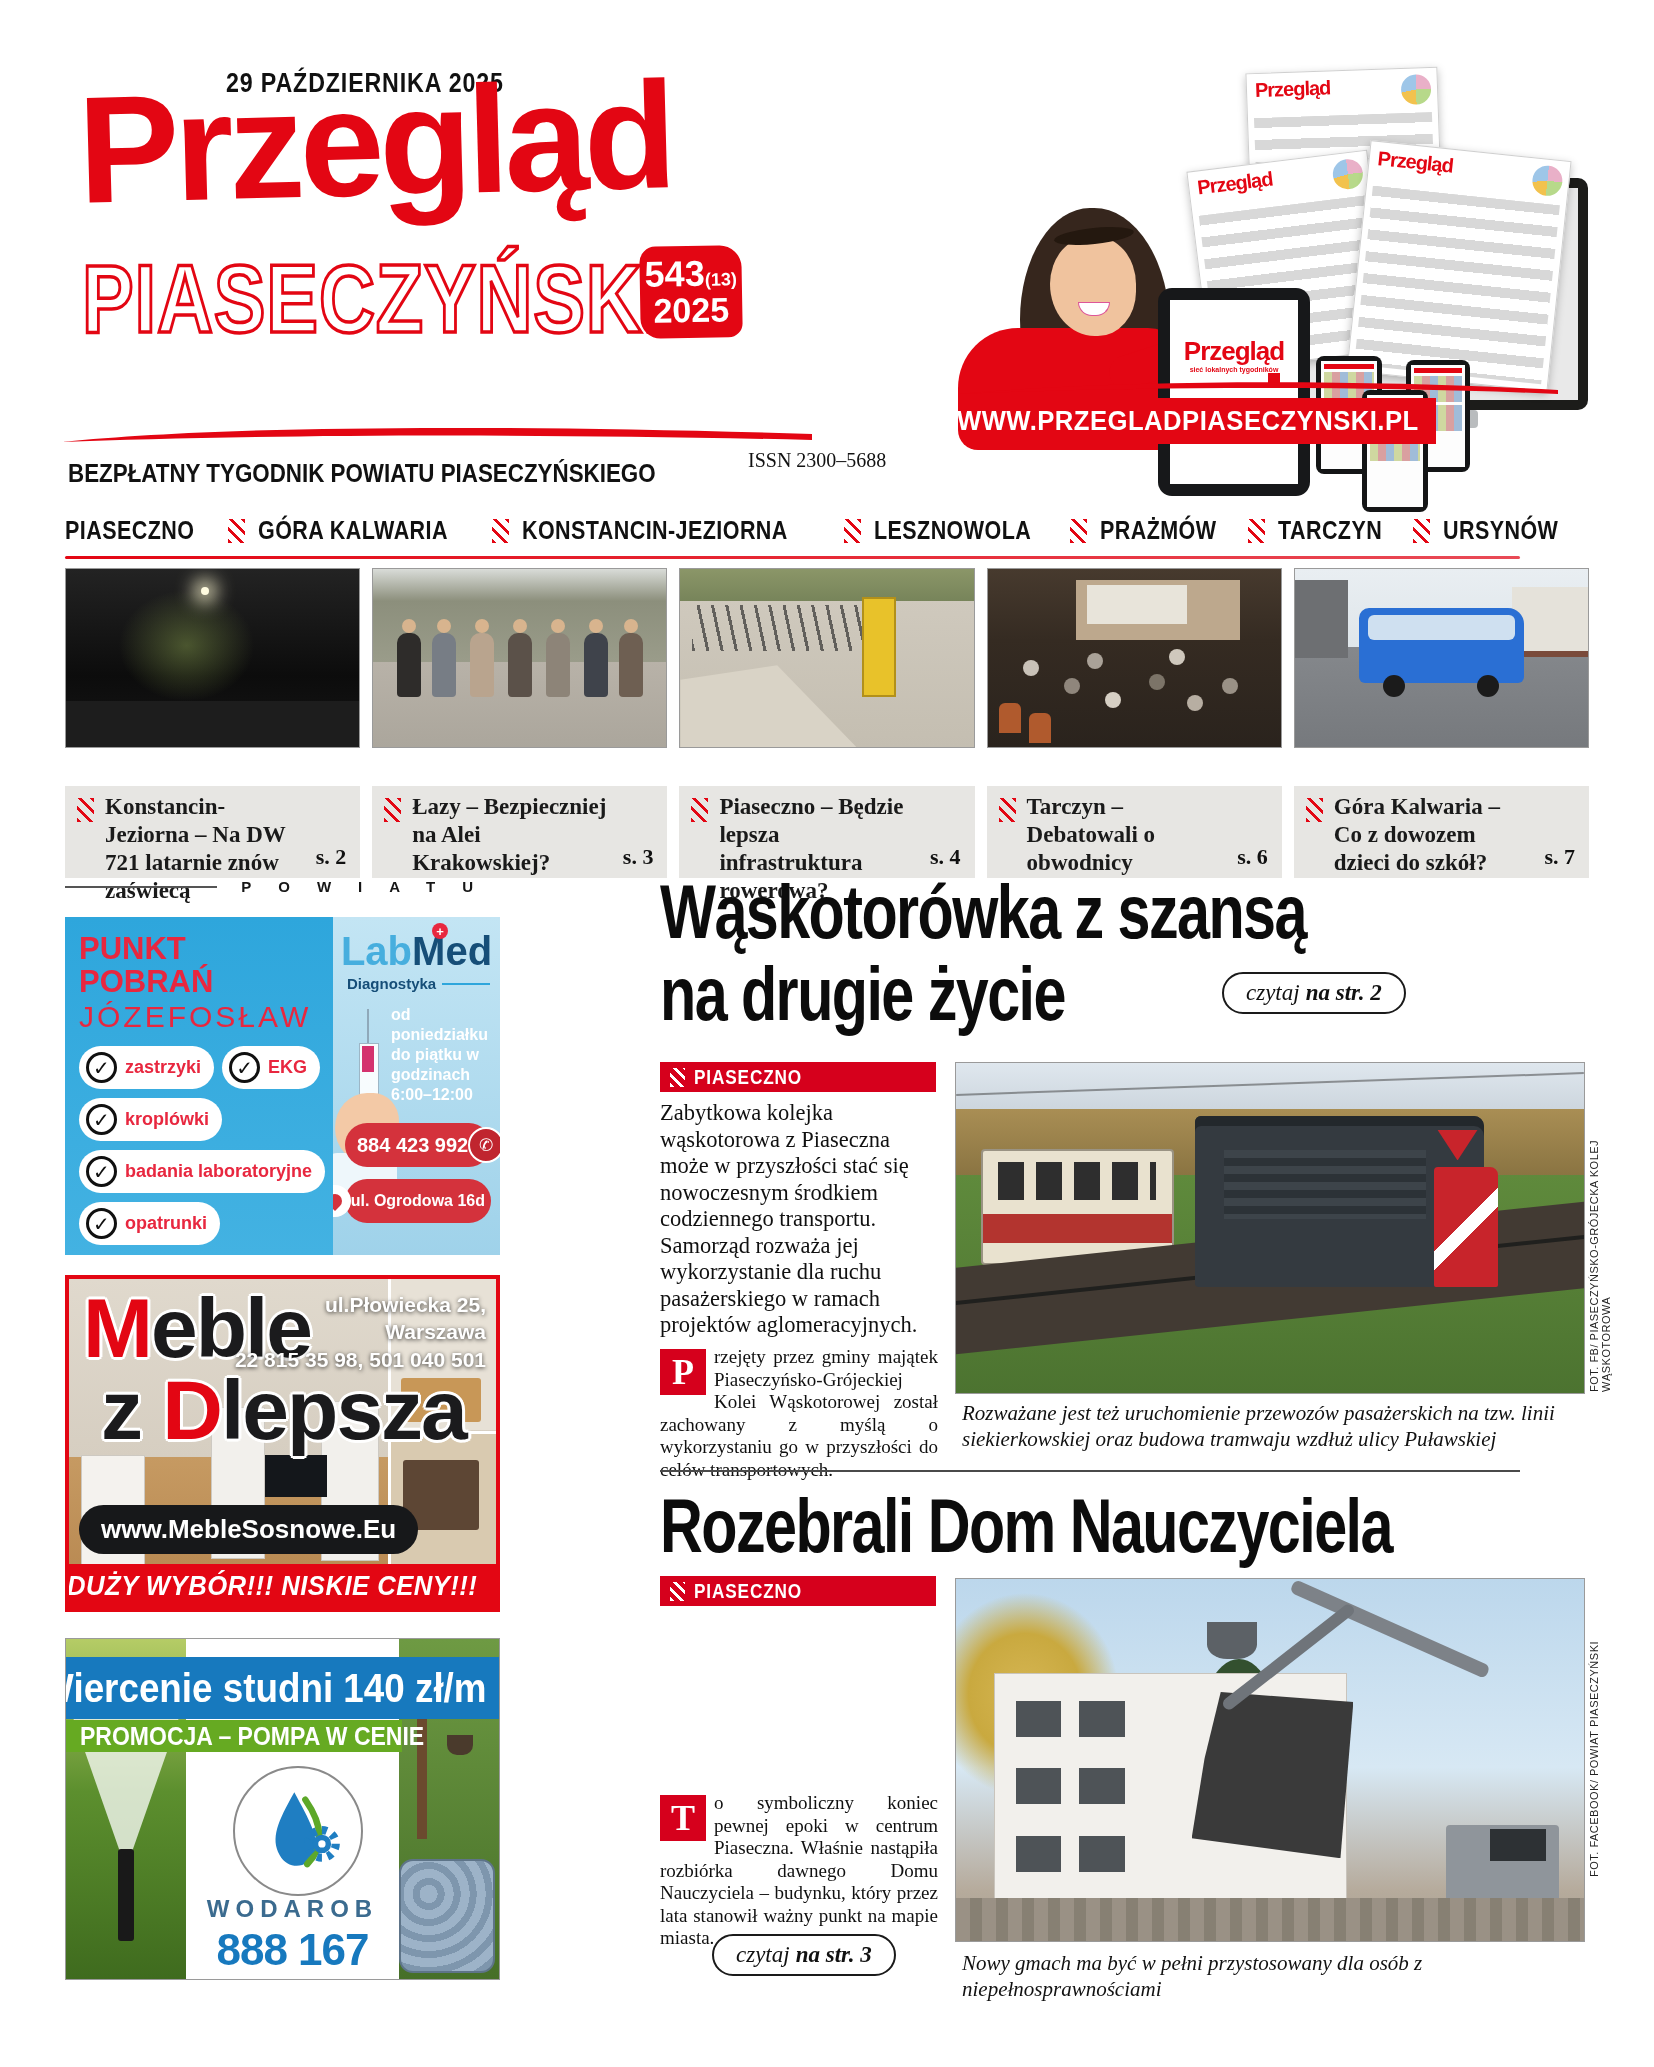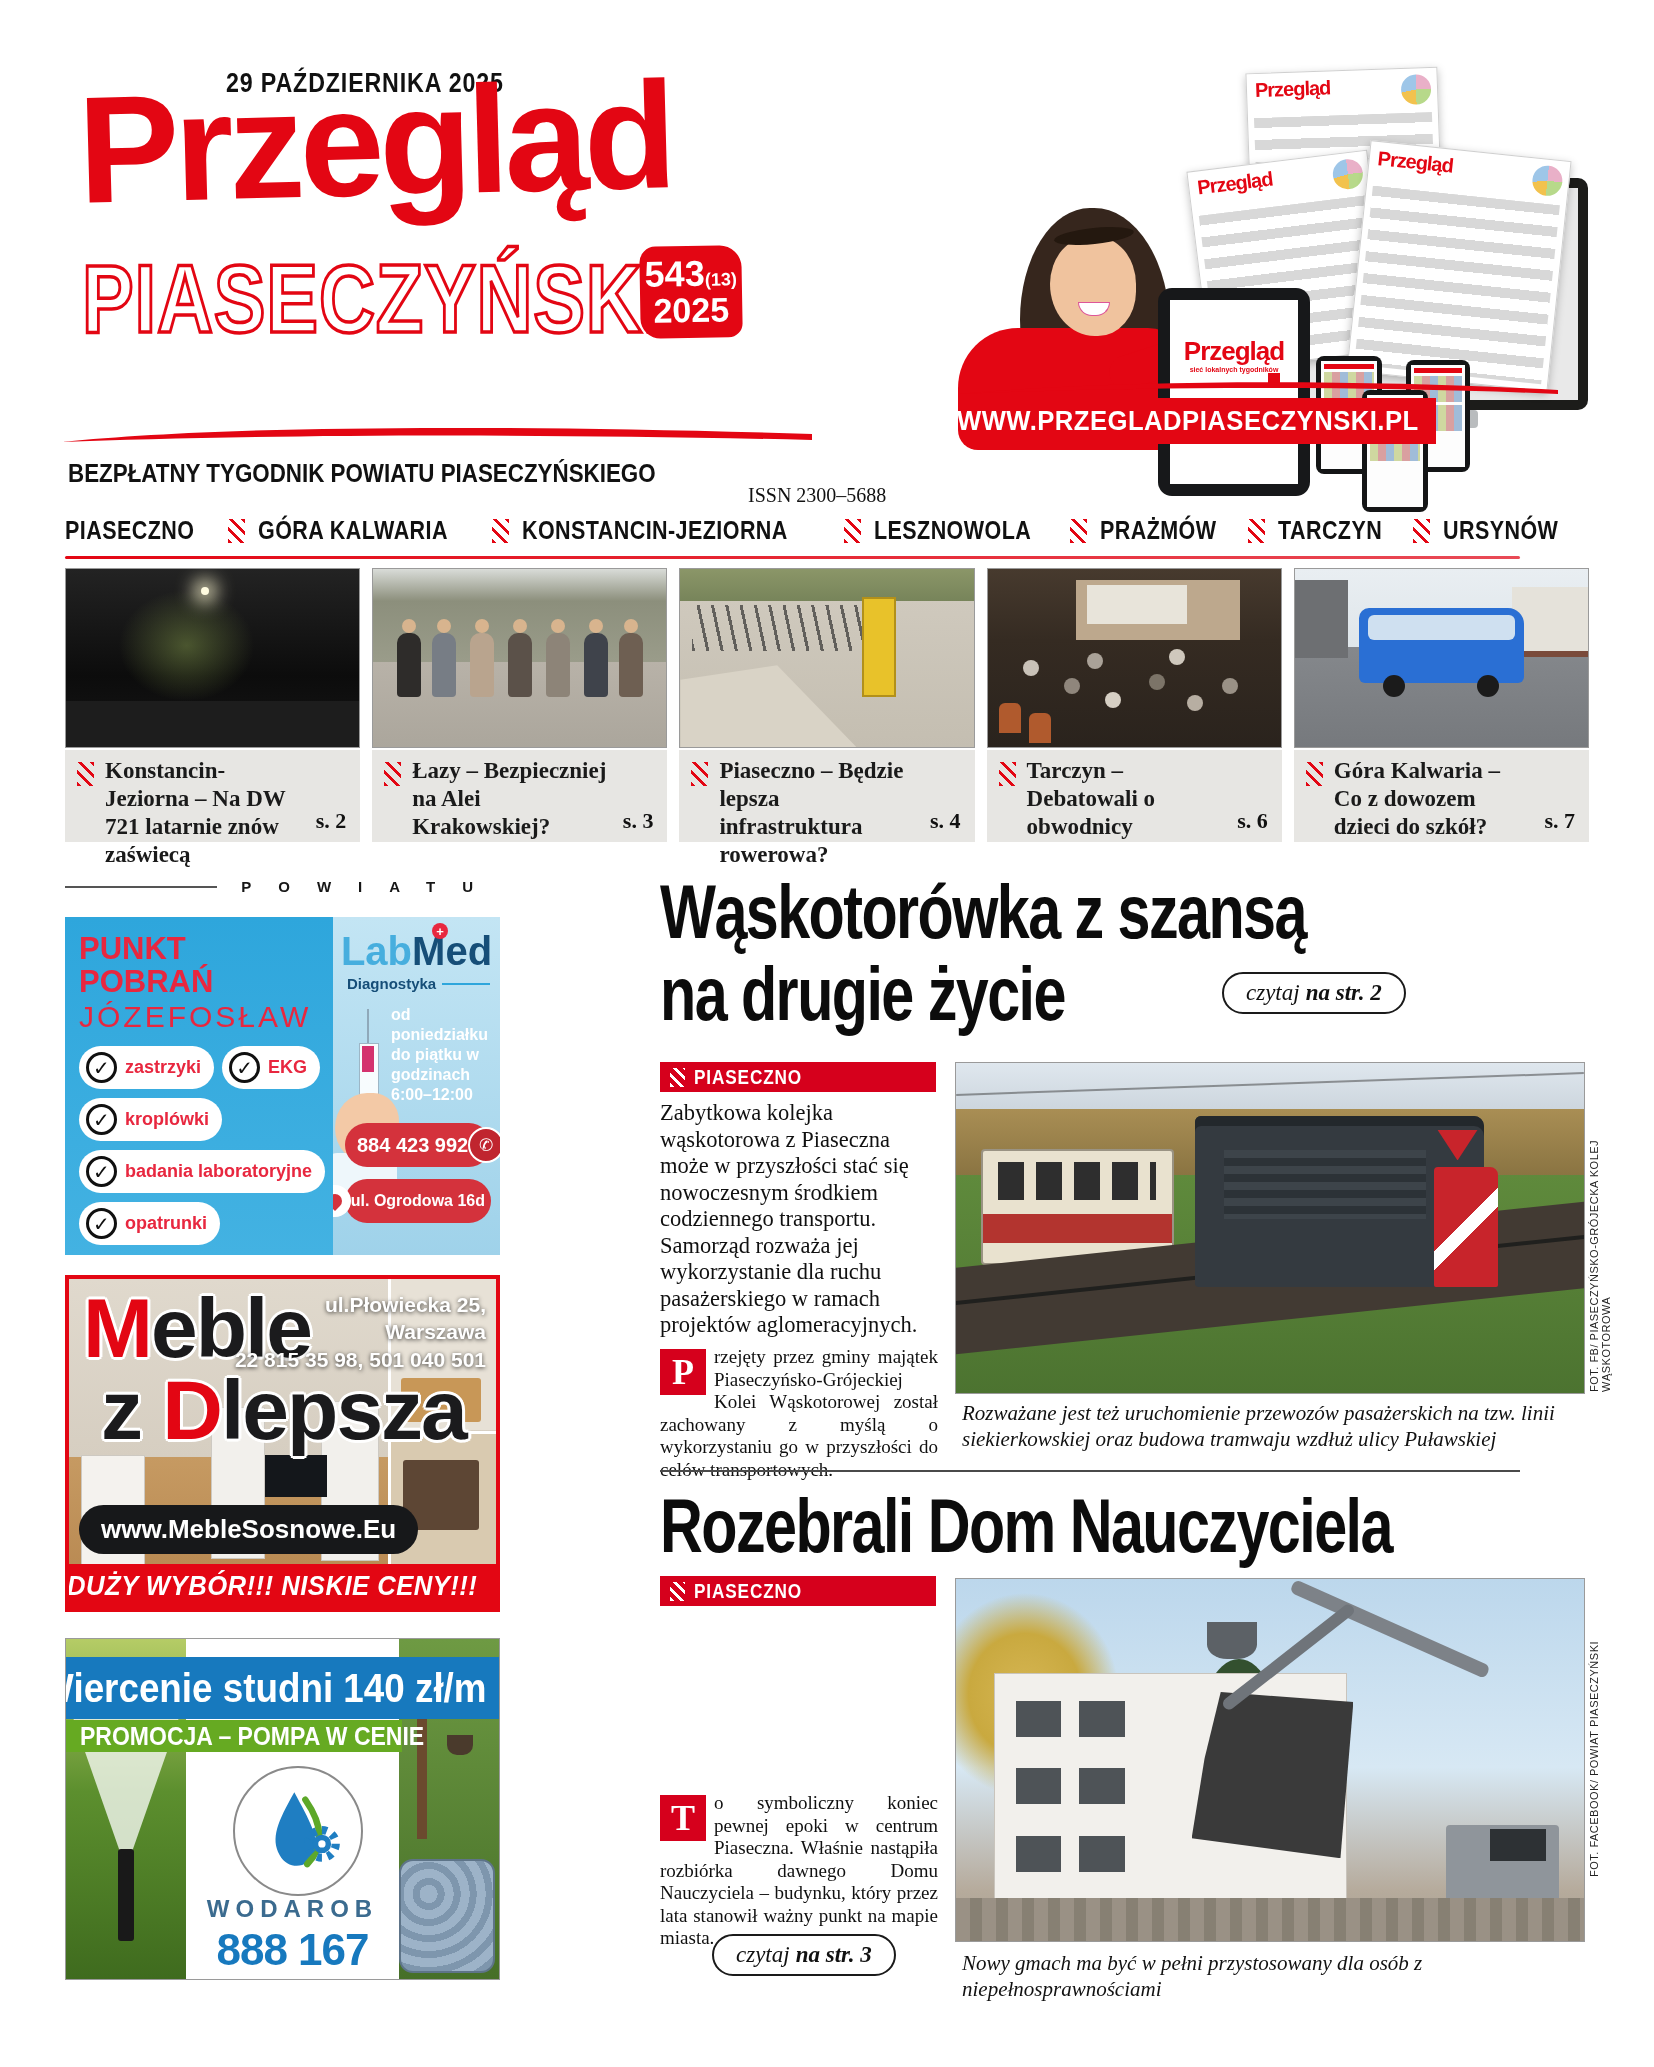--- a/index.html
+++ b/index.html
@@ -16,33 +16,33 @@
   .logo-sub{left:82px;top:250px;font-weight:700;font-size:97px;line-height:1;letter-spacing:1px;
             color:#fff;-webkit-text-stroke:3.5px #e30613;text-shadow:0 0 1px #e30613;
             transform:scaleX(.8);transform-origin:0 0;white-space:nowrap;}
   .issue{left:640px;top:246px;width:102px;height:92px;background:#e30613;border-radius:16px 22px 14px 20px;
          color:#fff;display:flex;flex-direction:column;justify-content:center;align-items:center;
          transform:rotate(-1deg);line-height:1.05;}
   .issue .n1{font-weight:700;font-size:36px;}
   .issue .n2{font-weight:700;font-size:18px;}
   .issue .yr{font-weight:700;font-size:34px;}
   .tagline{left:68px;top:458px;font-weight:700;font-size:26px;}
-  .issn{left:748px;top:484px;font-family:"Liberation Serif",serif;font-size:20px;}
+  .issn{left:748px;top:449px;font-family:"Liberation Serif",serif;font-size:20px;}
 
   
   .towns{left:65px;top:516px;width:1470px;display:flex;align-items:center;gap:13px;}
   .town{font-weight:700;font-size:25px;letter-spacing:.5px;}
   .slashes{display:inline-block;width:17px;height:24px;flex:0 0 17px;
            background:repeating-linear-gradient(45deg,#e30613 0 3.5px,transparent 3.5px 8.5px);}
   .slashes.w{background:repeating-linear-gradient(45deg,#fff 0 3px,transparent 3px 7.5px);width:15px;height:19px;flex:0 0 15px;}
   .towns-line{left:65px;top:556px;width:1455px;height:3px;background:linear-gradient(90deg,#e30613,#e94a56);border-radius:2px;}
 
   
   .teasers{left:65px;top:568px;width:1524px;display:flex;gap:12px;}
-  .tcard{flex:1;display:flex;flex-direction:column;}
+  .tcard{flex:1;display:flex;flex-direction:column;gap:36px;}
   .tphoto{height:178px;position:relative;overflow:hidden;border:1px solid #9a9a9a;background:#777;}
   .tcap{background:#e7e6e3;height:92px;position:relative;margin-top:2px;}
   .tmark{position:absolute;left:12px;top:12px;}
   .ttext{margin:7px 60px 0 40px;font-family:"Liberation Serif",serif;font-weight:700;
          font-size:23px;line-height:28px;color:#1a1a1a;}
   .tpage{position:absolute;right:14px;bottom:8px;font-family:"Liberation Serif",serif;font-weight:700;font-size:22px;}
 
   
   .promo{left:958px;top:60px;width:632px;height:390px;}
   .promo .banner{position:absolute;left:6px;top:338px;width:472px;height:46px;background:#e30613;

